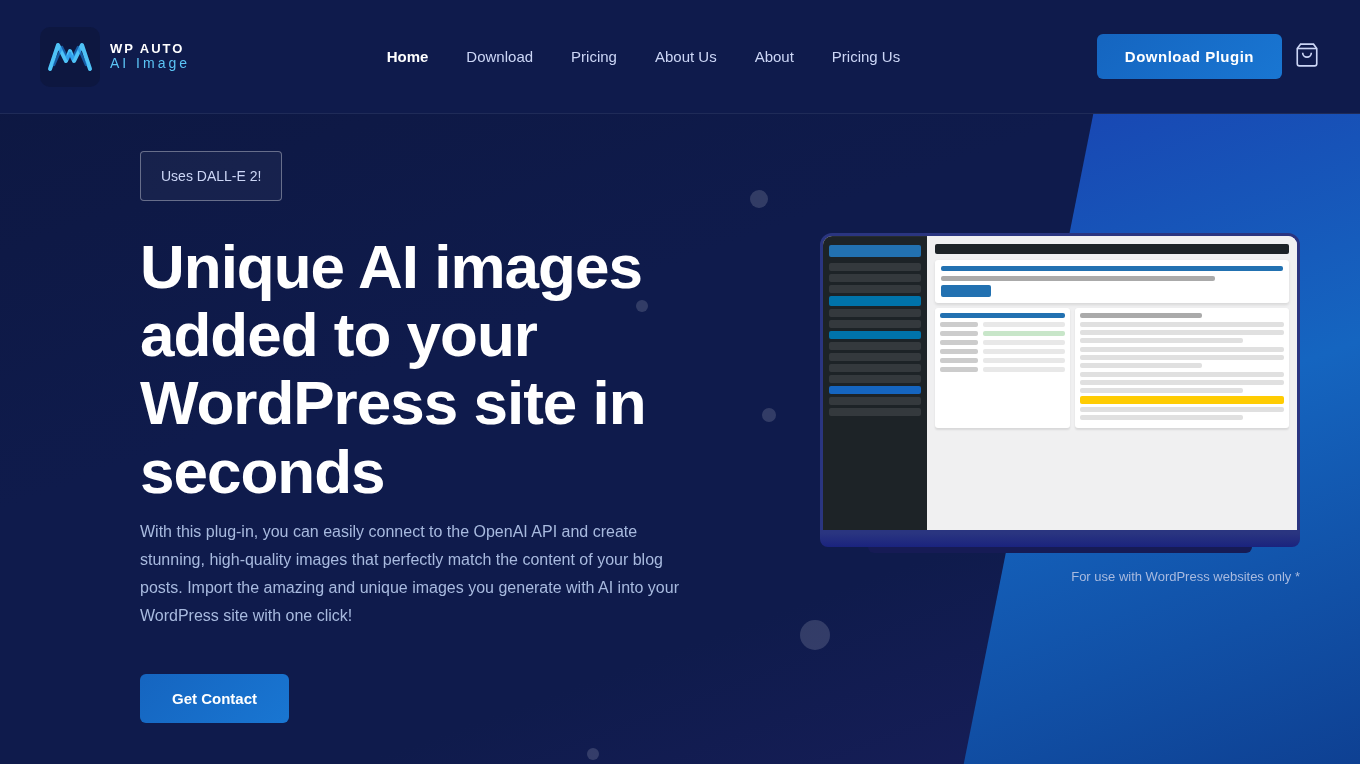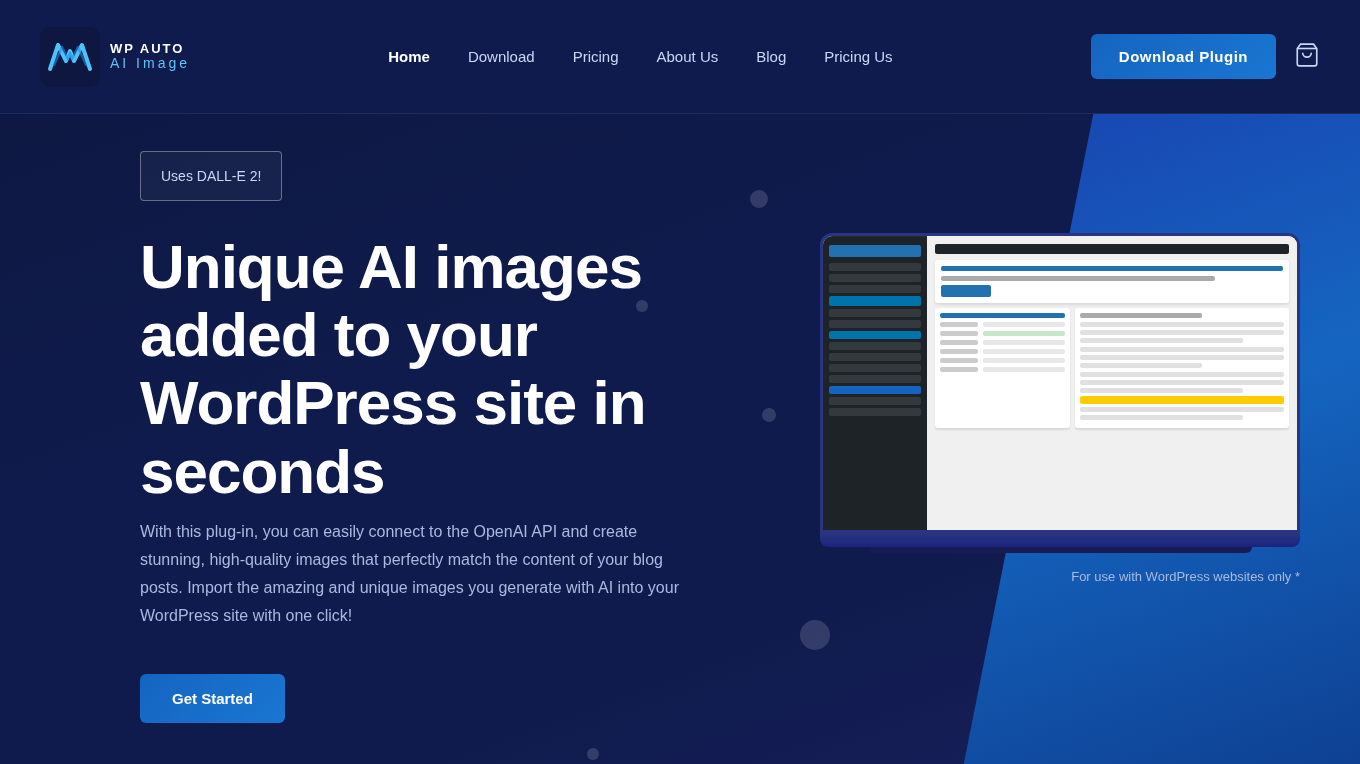--- a/index.html
+++ b/index.html
@@ -61,21 +61,21 @@
       color: #ccd6f6;
       text-decoration: none;
       font-size: 15px;
       font-weight: 500;
       transition: color 0.2s;
     }
     .nav-links a.active { color: #fff; font-weight: 700; }
     .nav-right {
       display: flex;
       align-items: center;
-      gap: 18px;
+      gap: 12px;
     }
     .btn-download {
       background: linear-gradient(135deg, #1565c0 0%, #1976d2 100%);
       color: #fff;
       border: none;
       border-radius: 6px;
       padding: 14px 28px;
       font-size: 15px;
       font-weight: 700;
       cursor: pointer;
@@ -294,21 +294,21 @@
       <span class="logo-main">WP AUTO</span>
       <span class="logo-sub">AI Image</span>
     </div>
   </a>
 
   <ul class="nav-links">
     <li><a href="#" class="active">Home</a></li>
     <li><a href="#">Download</a></li>
     <li><a href="#">Pricing</a></li>
     <li><a href="#">About Us</a></li>
-    <li><a href="#">Blog</a></li>
+    <li><a href="#">About</a></li>
     <li><a href="#">Pricing Us</a></li>
   </ul>
 
   <div class="nav-right">
     <button class="btn-download">Download Plugin</button>
     <span class="cart-icon">
       <svg viewBox="0 0 24 24" xmlns="http://www.w3.org/2000/svg">
         <path d="M6 2L3 6v14a2 2 0 002 2h14a2 2 0 002-2V6l-3-4z" stroke="#ccd6f6" stroke-width="1.5" fill="none"></path>
         <line x1="3" y1="6" x2="21" y2="6" stroke="#ccd6f6" stroke-width="1.5"></line>
         <path d="M16 10a4 4 0 01-8 0" stroke="#ccd6f6" stroke-width="1.5" fill="none"></path>
@@ -323,21 +323,21 @@
   <div class="dot dot-2"></div>
   <div class="dot dot-3"></div>
   <div class="dot dot-4"></div>
   <div class="dot dot-5"></div>
   <div class="dot dot-6"></div>
 
   <div class="hero-content">
     <div class="badge">Uses DALL-E 2!</div>
     <h1 class="hero-title">Unique AI images added to your WordPress site in seconds</h1>
     <p class="hero-desc">With this plug-in, you can easily connect to the OpenAI API and create stunning, high-quality images that perfectly match the content of your blog posts. Import the amazing and unique images you generate with AI into your WordPress site with one click!</p>
-    <button class="btn-get-started">Get Started</button>
+    <button class="btn-get-started">Get Contact</button>
   </div>
 
   <div class="hero-visual">
     <div class="laptop-wrapper">
       <div class="laptop-screen">
         <div class="laptop-screen-inner">
 
           <div class="wp-sidebar">
             <div class="wp-sidebar-item" style="height:12px;background:#2271b1;margin-bottom:6px;"></div>
             <div class="wp-sidebar-item"></div>

